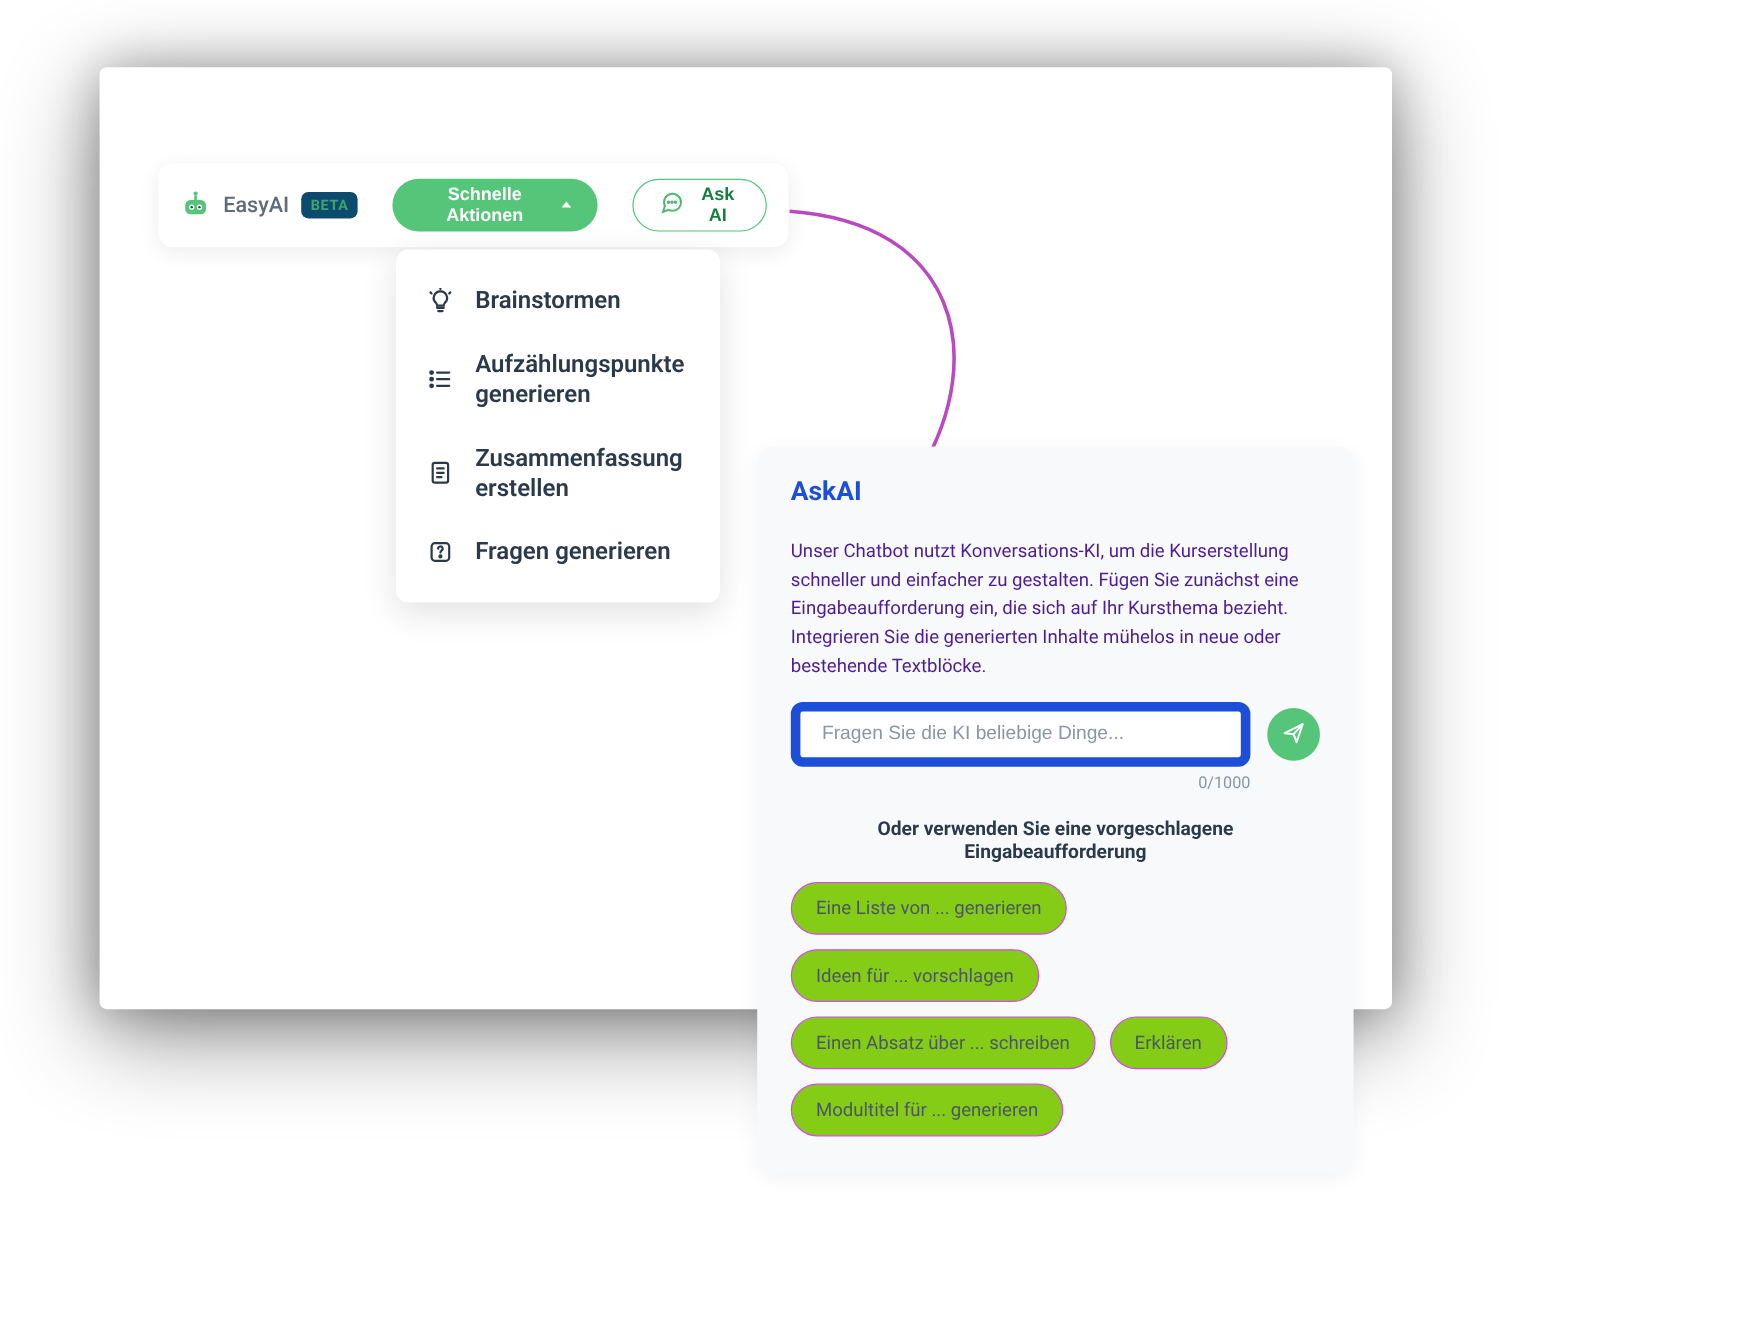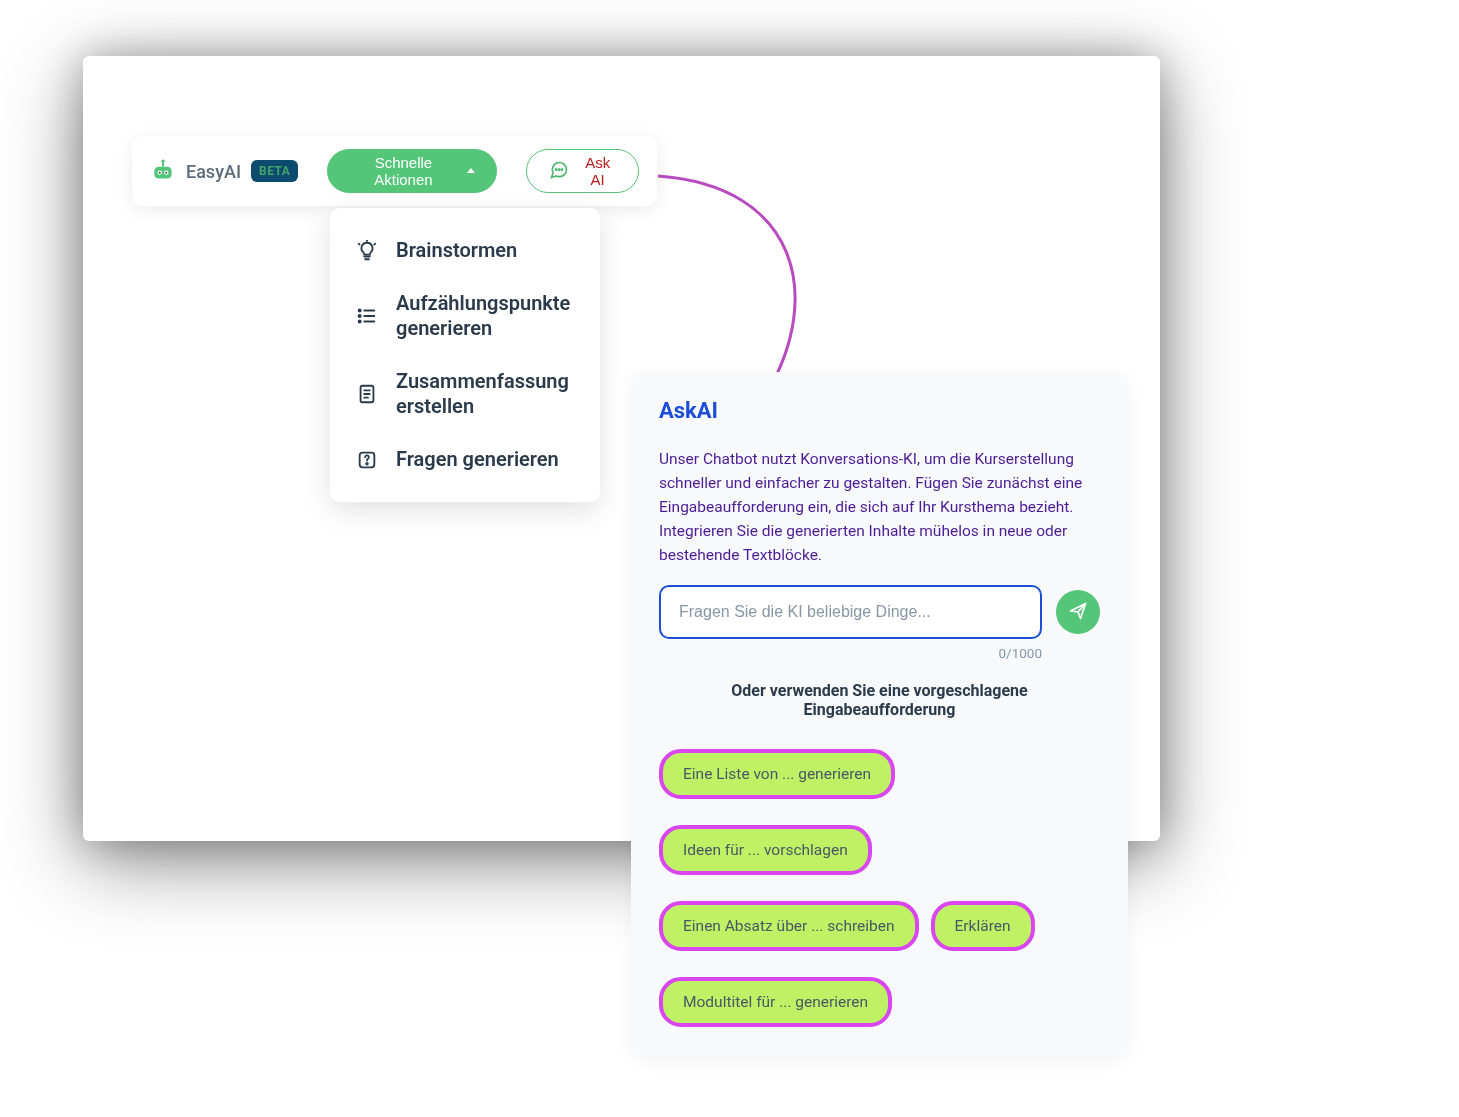--- a/index.html
+++ b/index.html
@@ -52,26 +52,26 @@
     letter-spacing: 0.5px;
   }
   .pill-btn {
     height: 44px;
     border-radius: 22px;
     display: inline-flex;
     align-items: center;
     gap: 10px;
     padding: 15px 22px;
     font-size: 15px;
-    font-weight: 400;
+    font-weight: 700;
     cursor: pointer;
     border: none;
   }
   .pill-green { background: #55c57a; color: #fff; }
-  .pill-outline { background: #fff; color: #b91c1c; border: 1.5px solid #55c57a; }
+  .pill-outline { background: #fff; color: #15803d; border: 1.5px solid #55c57a; }
   .chevron-up {
     width: 0; height: 0;
     border-left: 4px solid transparent;
     border-right: 4px solid transparent;
     border-bottom: 5px solid #fff;
     position: relative; top: -1px;
   }
 
   
   .dropdown {
@@ -121,21 +121,21 @@
   .panel-title {
     font-size: 22px; font-weight: 700; color: #1d4ed8; margin-bottom: 24px;
   }
   .panel-desc {
     font-size: 15.5px; line-height: 1.55; color: #4c1d95; margin-bottom: 18px;
   }
   .input-row { display: flex; align-items: center; gap: 14px; }
   .ai-input {
     flex: 1;
     height: 54px;
-    border: 2px solid #1d4ed8;
+    border: 8px solid #1d4ed8;
     border-radius: 10px;
     padding: 0 18px;
     font-size: 16px;
     color: #384455;
     outline: none;
     background: #fff;
   }
   .ai-input::placeholder { color: #8896a5; }
   .send-btn {
     width: 44px; height: 44px; border-radius: 50%;
@@ -145,28 +145,27 @@
   .char-count {
     text-align: right; font-size: 13.5px; color: #8896a5; margin-top: 6px;
     padding-right: 58px;
   }
   .suggest-heading {
     font-size: 16px; font-weight: 700; color: #2b3a4a;
     text-align: center; margin: 20px 0 16px 0;
   }
   .chips { display: flex; flex-wrap: wrap; gap: 12px; }
   .chip {
-    background: #bef264;
-    border: 4px solid #d946ef;
+    background: #84cc16;
+    border: 1px solid #d946ef;
     border-radius: 22px;
     padding: 12px 20px;
     font-size: 15.5px;
     color: #4a5866;
     cursor: pointer;
-    margin-top: 14px;
   }
 </style>
 </head>
 <body>
 
 <div class="canvas">
 
   <div class="toolbar">
     <div class="logo-wrap">
       <span class="logo-icon">

